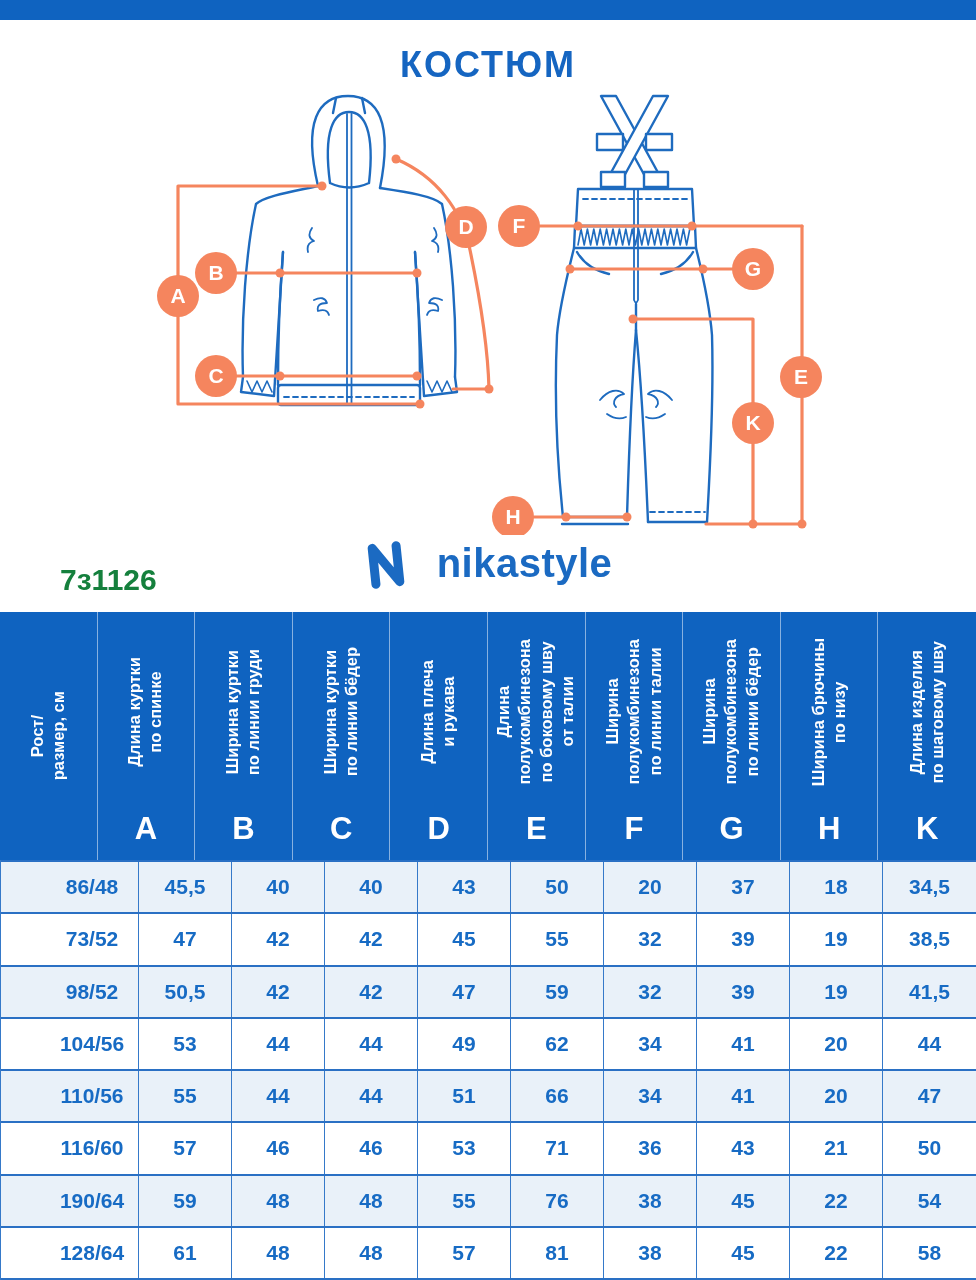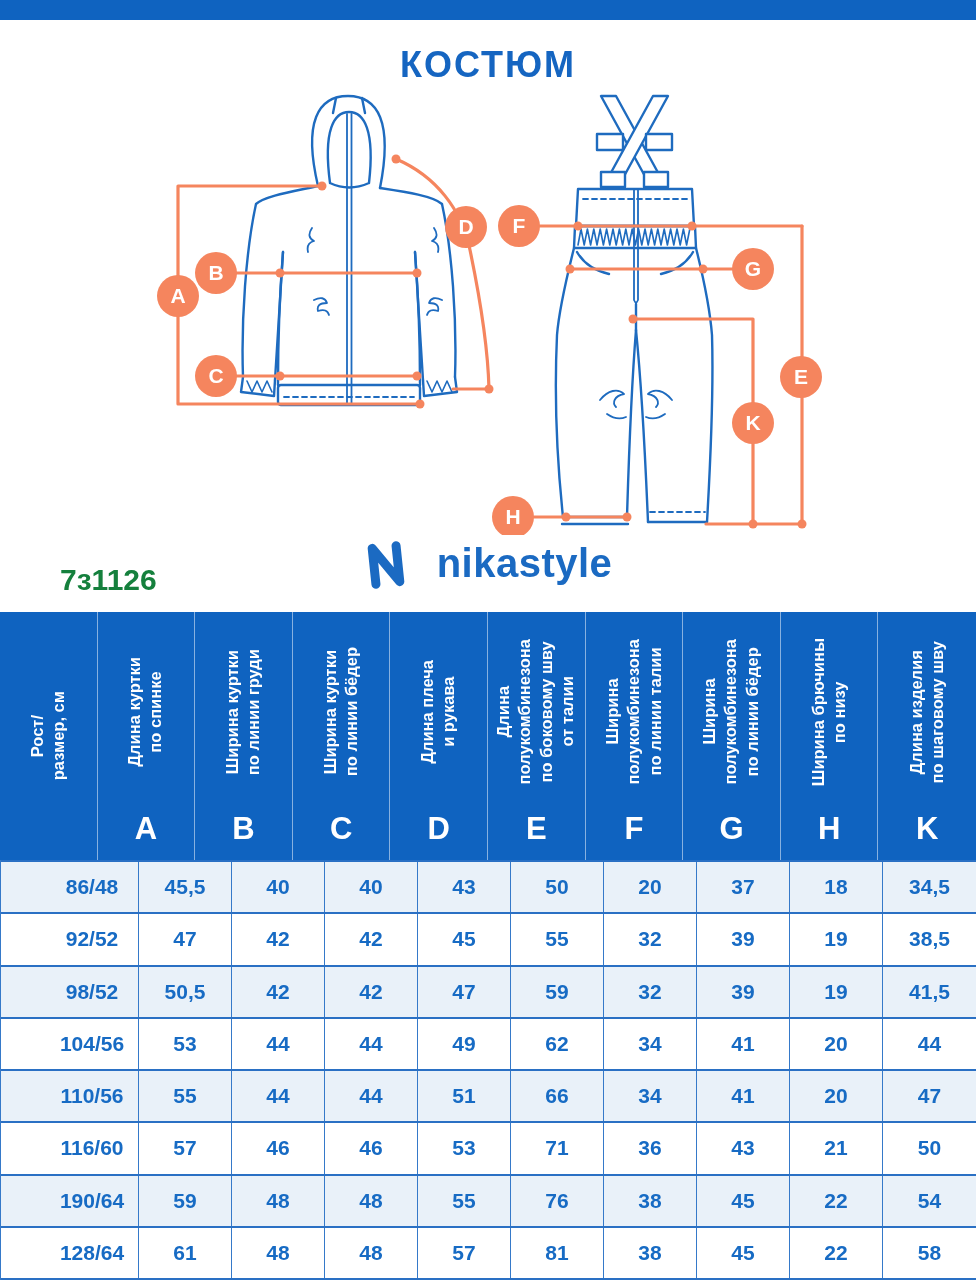--- a/index.html
+++ b/index.html
@@ -256,21 +256,21 @@
           <div class="tcell">40</div>
           <div class="tcell">40</div>
           <div class="tcell">43</div>
           <div class="tcell">50</div>
           <div class="tcell">20</div>
           <div class="tcell">37</div>
           <div class="tcell">18</div>
           <div class="tcell">34,5</div>
         </div>
         <div class="trow">
-          <div class="tcell">92/52</div>
+          <div class="tcell">73/52</div>
           <div class="tcell">47</div>
           <div class="tcell">42</div>
           <div class="tcell">42</div>
           <div class="tcell">45</div>
           <div class="tcell">55</div>
           <div class="tcell">32</div>
           <div class="tcell">39</div>
           <div class="tcell">19</div>
           <div class="tcell">38,5</div>
         </div>

